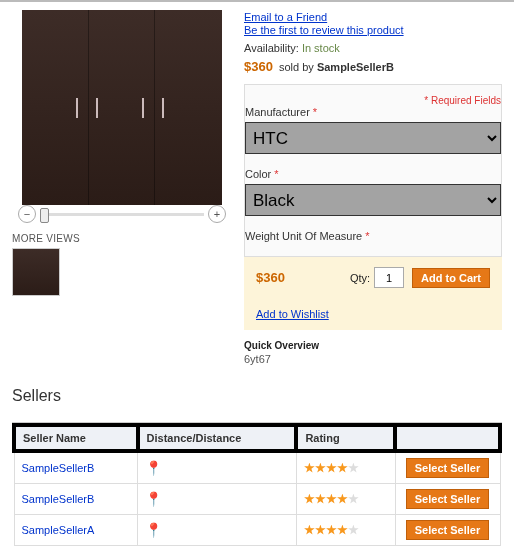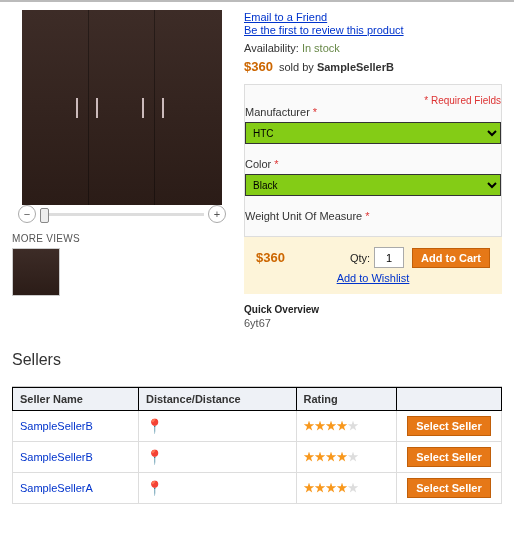--- a/index.html
+++ b/index.html
@@ -27,34 +27,34 @@
   .avail .val{color:#688848}
   .price-line{margin-bottom:10px}
   .price{color:#cc6600;font-weight:bold;font-size:13px}
   .soldby{color:#333;margin-left:3px}
   .soldby b{font-weight:bold}
   .opts-box{border:1px solid #ddd;background:#fafafa;padding:10px 0}
   .req-fields{float:right;color:#d33;font-size:10px}
   .opt-group{margin-bottom:14px;clear:both}
   .opt-label{color:#333;margin-bottom:4px}
   .opt-label .ast{color:#d33;margin-left:3px}
-  select.opt-sel{width:100%;height:22px;border:1px solid #333;background:#84cc16;font-size:10px;padding:1px 3px;box-sizing:border-box}
+  select.opt-sel{width:100%;height:32px;border:1px solid #333;background:#a3a3a3;font-size:17px;padding:1px 3px;box-sizing:border-box}
   .opt-group:last-of-type{margin-bottom:4px}
   .cart-box{background:#fdf4d9;padding:10px 12px;margin-top:0}
   .cart-row{display:flex;align-items:center}
   .cart-price{color:#cc6600;font-weight:bold;font-size:13px;flex:1}
   .qty-lbl{color:#222;margin-right:4px}
   input.qty-in{width:24px;height:17px;border:1px solid #aaa;text-align:center;font-size:11px;margin-right:8px}
   .btn-orange{background:#e67817;color:#fff;border:1px solid #c05f0a;font-size:11px;font-weight:bold;padding:3px 8px;cursor:pointer}
-  .wish-row{text-align:center;margin-top:4px}
+  .wish-row{text-align:left;margin-top:20px}
   .overview-hd{font-weight:bold;font-size:10px;margin:10px 0 2px;color:#222}
   .overview-txt{color:#555}
   .sellers-hd{font-size:16px;color:#333;margin-top:22px;border-bottom:1px solid #ccc;padding-bottom:17px}
   table.sellers{width:100%;border-collapse:collapse;margin-top:0}
-  table.sellers th{background:#eef1f6;border:1px solid #000000;text-align:left;padding:5px 7px;font-size:11px;color:#333;font-weight:bold}
+  table.sellers th{background:#eef1f6;border:4px solid #000000;text-align:left;padding:5px 7px;font-size:11px;color:#333;font-weight:bold}
   table.sellers td{border:1px solid #ddd;padding:5px 7px;vertical-align:middle}
   .seller-name{color:#0033cc;font-size:11px;text-decoration:none}
   .pin{font-size:14px;color:#000}
   .stars{display:flex;gap:0}
   .star{width:11px;height:11px;background:#f8981d;clip-path:polygon(50% 0,61% 35%,98% 35%,68% 57%,79% 91%,50% 70%,21% 91%,32% 57%,2% 35%,39% 35%)}
   .star.off{background:#ddd}
   .sel-btn{background:#e67817;color:#fff;border:1px solid #c05f0a;font-size:11px;font-weight:bold;padding:3px 8px;cursor:pointer}
   td.act{text-align:center;width:90px}
 </style>
 </head>

